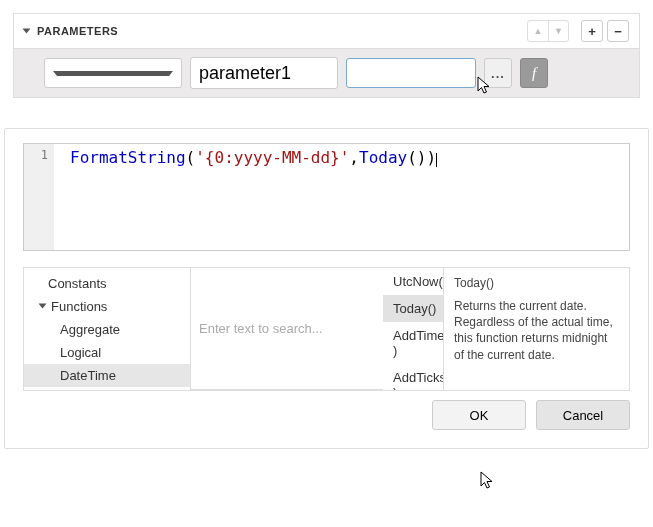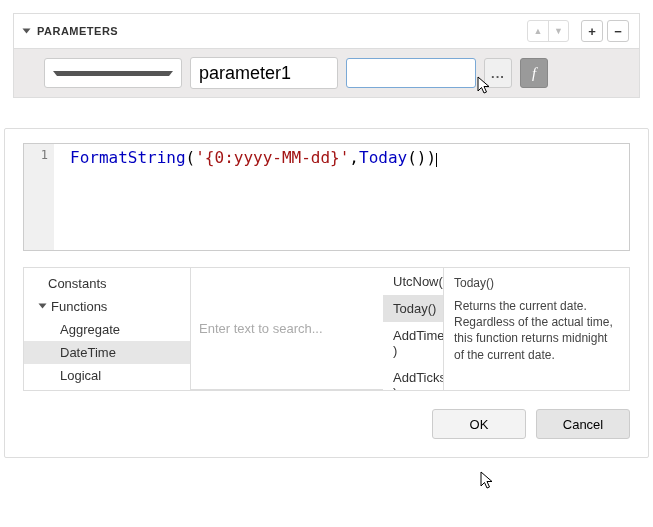--- a/index.html
+++ b/index.html
@@ -249,21 +249,21 @@
     font-size: 12px;
     color: #444;
   }
   .desc-title { margin-bottom: 8px; }
   .desc-body { line-height: 1.35; }
   
   .dialog-buttons {
     display: flex;
     justify-content: flex-end;
     gap: 10px;
-    margin-top: 18px;
+    margin-top: 9px;
   }
   .btn {
     min-width: 94px;
     height: 30px;
     border: 1px solid #ccc;
     border-radius: 3px;
     background: #e5e5e5;
     cursor: pointer;
     font-size: 13px;
   }
@@ -309,22 +309,22 @@
       <div>1</div>
     </div>
     <div class="code-body"><span class="tok-ident">FormatString</span><span class="tok-punct">(</span><span class="tok-str">'{0:yyyy-MM-dd}'</span><span class="tok-punct">,</span><span class="tok-ident">Today</span><span class="tok-punct">()</span><span class="tok-punct">)</span><span class="code-caret"></span></div>
   </div>
 
   <div class="browser-row">
     <div class="cat-tree">
       <div class="tree-item" style="padding-left:24px">Constants</div>
       <div class="tree-item parent">Functions</div>
       <div class="tree-item child">Aggregate</div>
+      <div class="tree-item child">Logical</div>
       <div class="tree-item child selected">DateTime</div>
-      <div class="tree-item child">Logical</div>
     </div>
     <div class="func-col">
       <input class="search-box" placeholder="Enter text to search..." style="">
       <div class="func-list">
         <div class="func-item">UtcNow()</div>
         <div class="func-item selected">Today()</div>
         <div class="func-item">AddTimeSpan(, )</div>
         <div class="func-item">AddTicks(, )</div>
       </div>
     </div>

